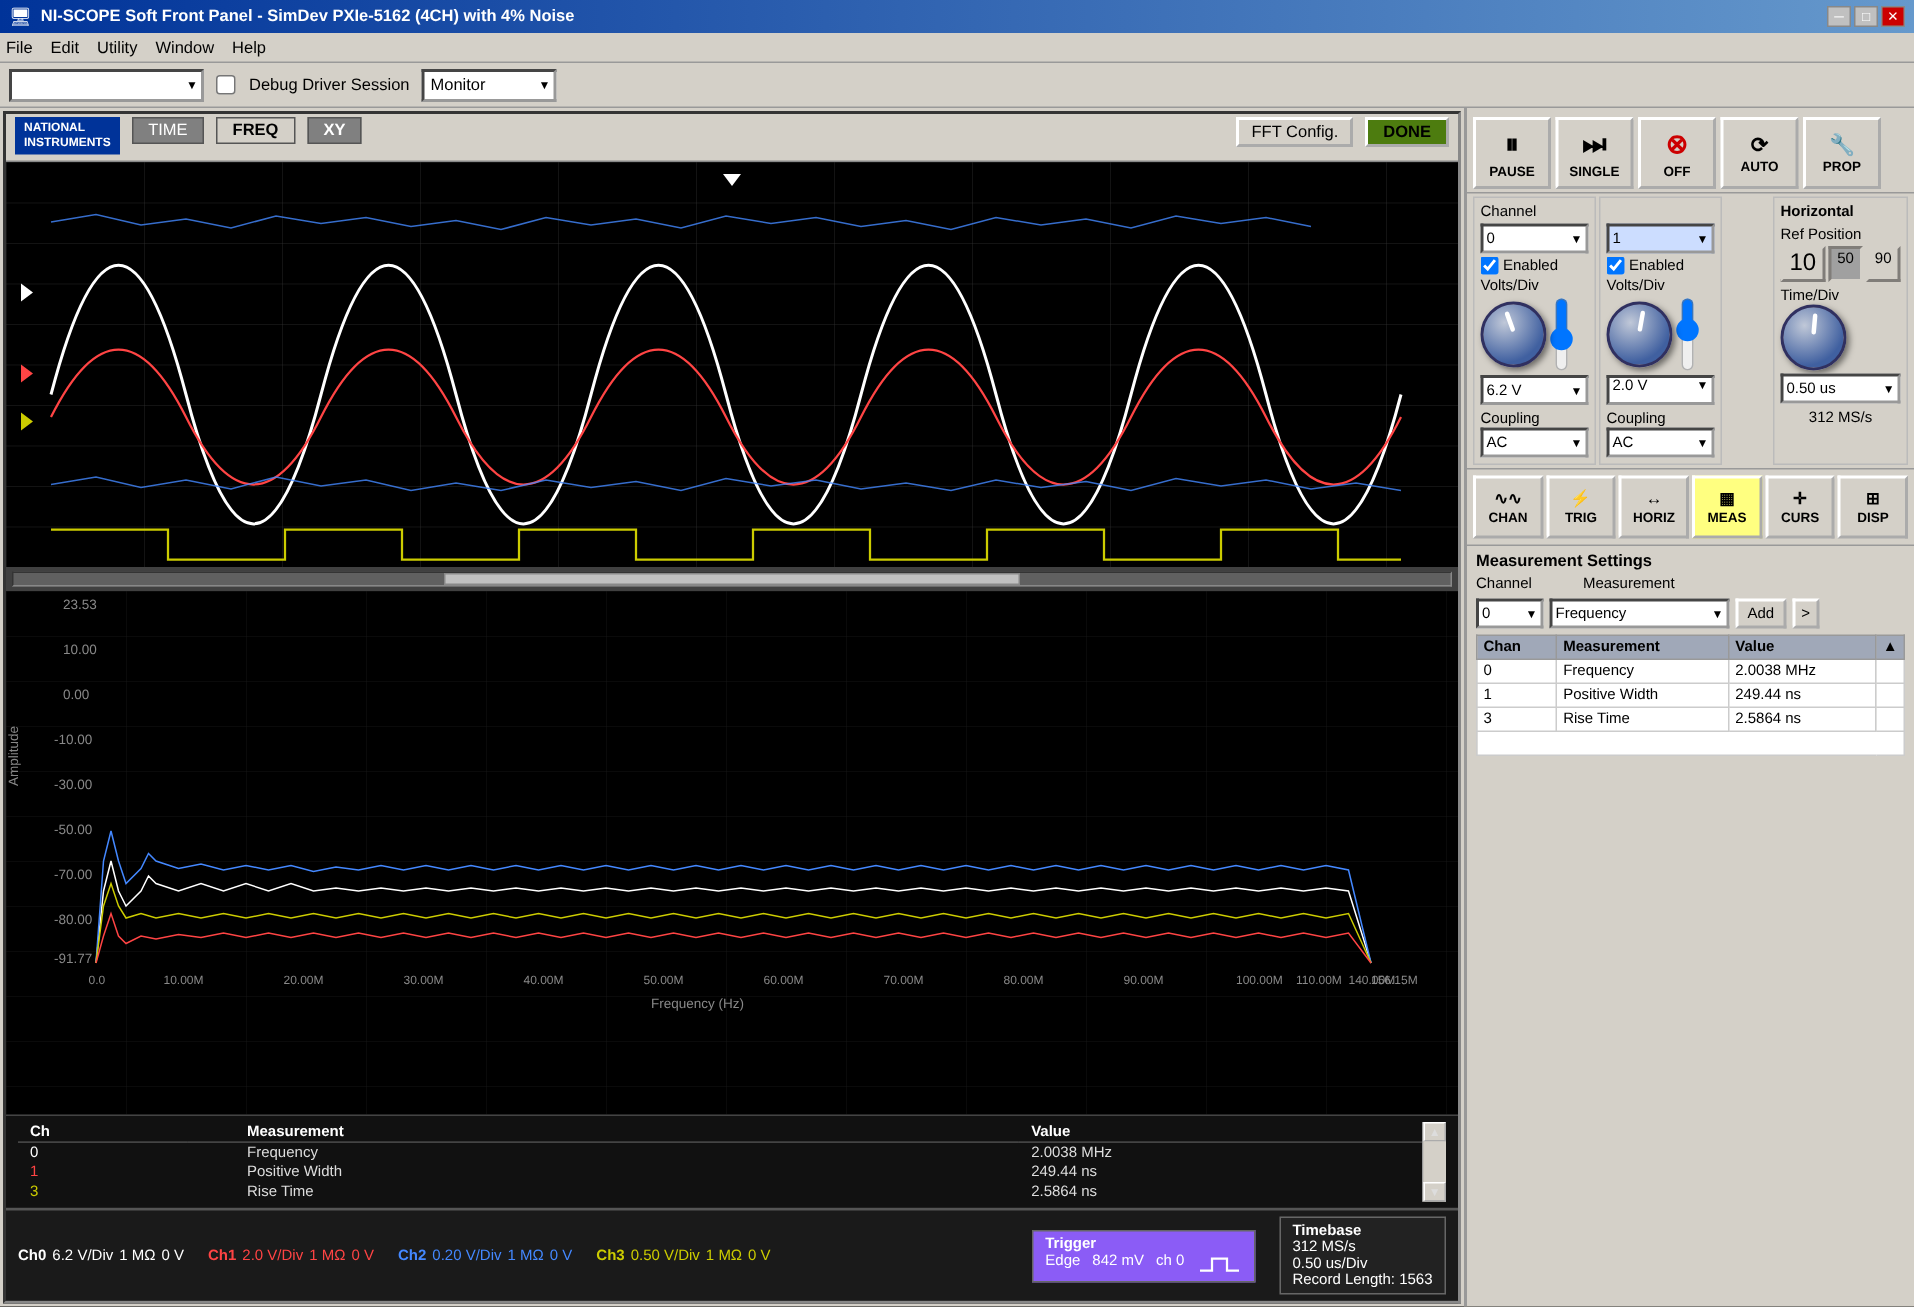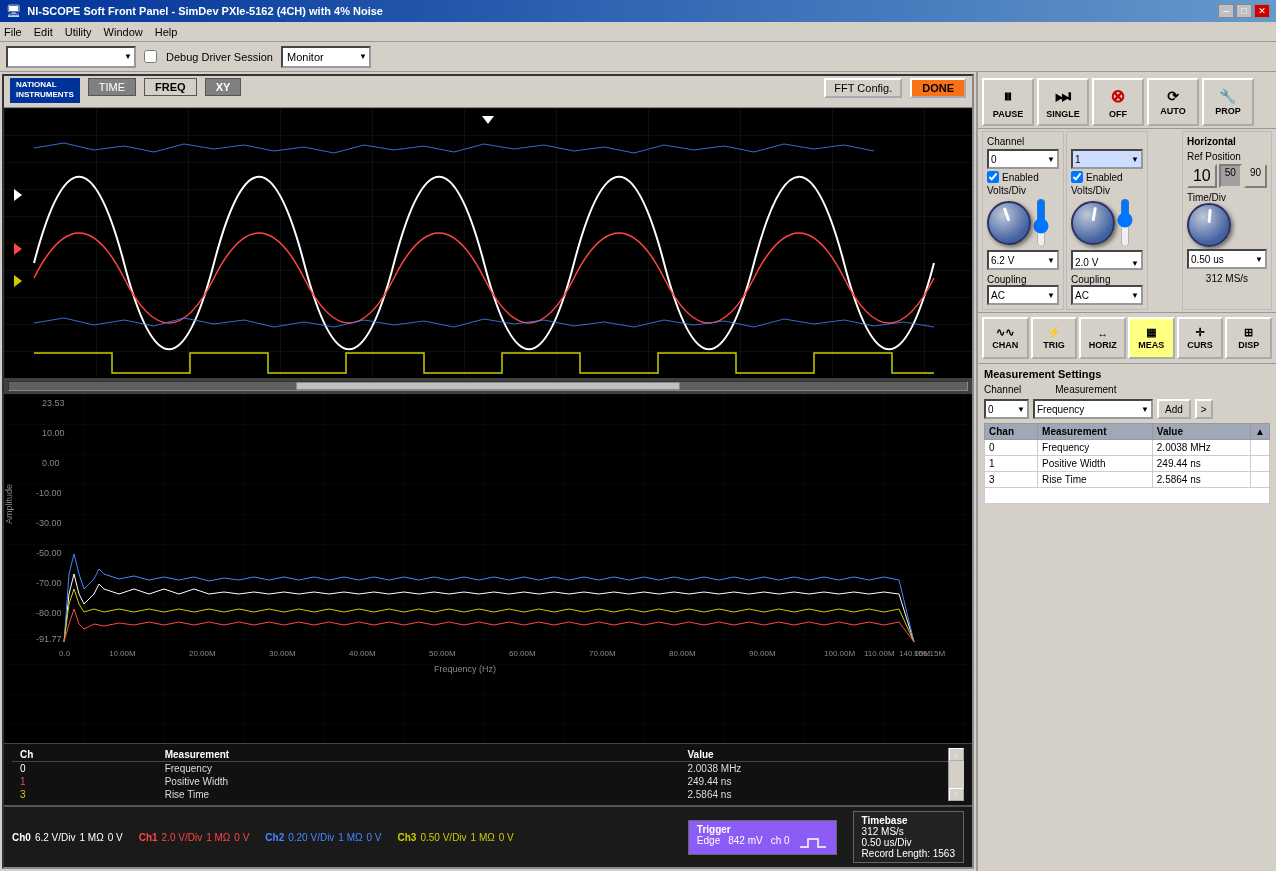--- a/index.html
+++ b/index.html
@@ -98,21 +98,21 @@
 
     <div id="ni-header" style="background:#d4d0c8;display:flex;align-items:flex-start;padding:2px 6px;gap:8px;border-bottom:1px solid #888;height:32px;">
       <div id="ni-logo" style="background:#003399;color:white;font-size:8px;font-weight:bold;padding:2px 6px;line-height:1.3;">
         <div>NATIONAL</div>
         <div>INSTRUMENTS</div>
       </div>
       <div class="scope-tab" style="background:#808080;color:white;padding:2px 10px;font-size:11px;font-weight:normal;border:1px solid #555;cursor:pointer;">TIME</div>
       <div class="scope-tab active" style="background:#d4d0c8;color:black;padding:2px 10px;font-size:11px;font-weight:bold;border:1px solid #555;cursor:pointer;">FREQ</div>
       <div class="scope-tab" style="background:#808080;color:white;padding:2px 10px;font-size:11px;font-weight:bold;border:1px solid #555;cursor:pointer;">XY</div>
       <div style="background:#d4d0c8;border:2px outset #fff;padding:2px 8px;margin-left:auto;font-size:11px;cursor:pointer;">FFT Config.</div>
-      <div style="background:#f97316;border:2px outset #fff;padding:2px 10px;font-size:11px;font-weight:bold;cursor:pointer;">DONE</div>
+      <div style="background:#4d7c0f;border:2px outset #fff;padding:2px 10px;font-size:11px;font-weight:bold;cursor:pointer;">DONE</div>
     </div>
 
     <div style="height:270px;background:#000;position:relative;overflow:hidden;">
 
       <div style="position:absolute;top:8px;left:50%;width:0;height:0;border-left:6px solid transparent;border-right:6px solid transparent;border-top:8px solid white;transform:translateX(-50%);"></div>
 
       <div style="position:absolute;left:10px;top:30%;width:0;height:0;border-top:6px solid transparent;border-bottom:6px solid transparent;border-left:8px solid white;"></div>
       <div style="position:absolute;left:10px;top:50%;width:0;height:0;border-top:6px solid transparent;border-bottom:6px solid transparent;border-left:8px solid #ff4444;"></div>
       <div style="position:absolute;left:10px;top:62%;width:0;height:0;border-top:6px solid transparent;border-bottom:6px solid transparent;border-left:8px solid #cccc00;"></div>
       <svg width="100%" height="100%">
@@ -341,21 +341,21 @@
           <span>Enabled</span>
         </div>
         <div style="font-size:10px;margin-bottom:2px;">Volts/Div</div>
 
         <div style="display:flex;gap:2px;align-items:center;">
           <div style="width:44px;height:44px;border-radius:50%;background:radial-gradient(circle at 35% 30%,#c0c8d8,#4060a0 70%);border:2px solid #303060;position:relative;cursor:pointer;box-shadow:2px 2px 4px rgba(0,0,0,0.5);">
             <div style="position:absolute;width:3px;height:14px;background:#fff;border-radius:2px;top:4px;left:50%;transform:translateX(-50%) rotate(10deg);transform-origin:bottom center;"></div>
           </div>
           <input type="range" orient="vertical" min="0" max="100" value="40" style="height: 50px; width: 16px; writing-mode: vertical-lr; cursor: pointer;">
         </div>
-        <div style="background:white;border:2px inset #999;height:20px;font-size:10px;padding:0 2px;display:flex;align-items:flex-end;position:relative;cursor:pointer;margin-top:2px;">
+        <div style="background:white;border:2px inset #999;height:20px;font-size:10px;padding:0 2px;display:flex;align-items:flex-start;position:relative;cursor:pointer;margin-top:2px;">
           <span>2.0 V</span>
           <span style="position:absolute;right:2px;font-size:8px;">▼</span>
         </div>
         <div style="font-size:10px;margin-top:4px;display:block;">Coupling</div>
         <div style="background:white;border:2px inset #999;height:20px;font-size:10px;padding:0 2px;display:flex;align-items:center;position:relative;cursor:pointer;">
           <span>AC</span>
           <span style="position:absolute;right:2px;font-size:8px;">▼</span>
         </div>
       </div>
 

